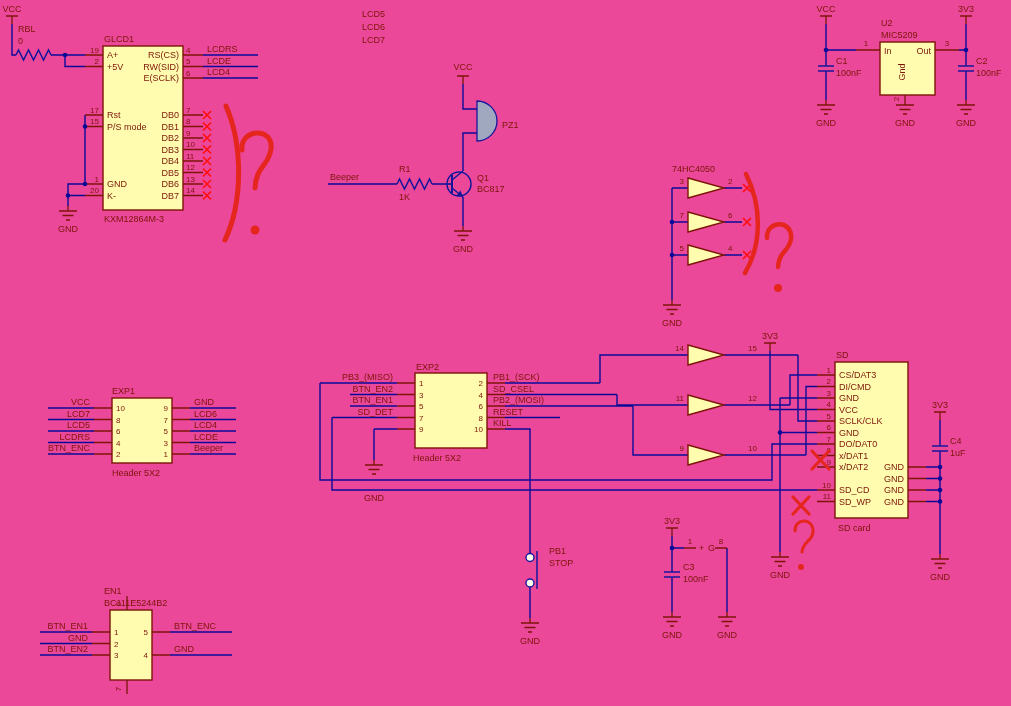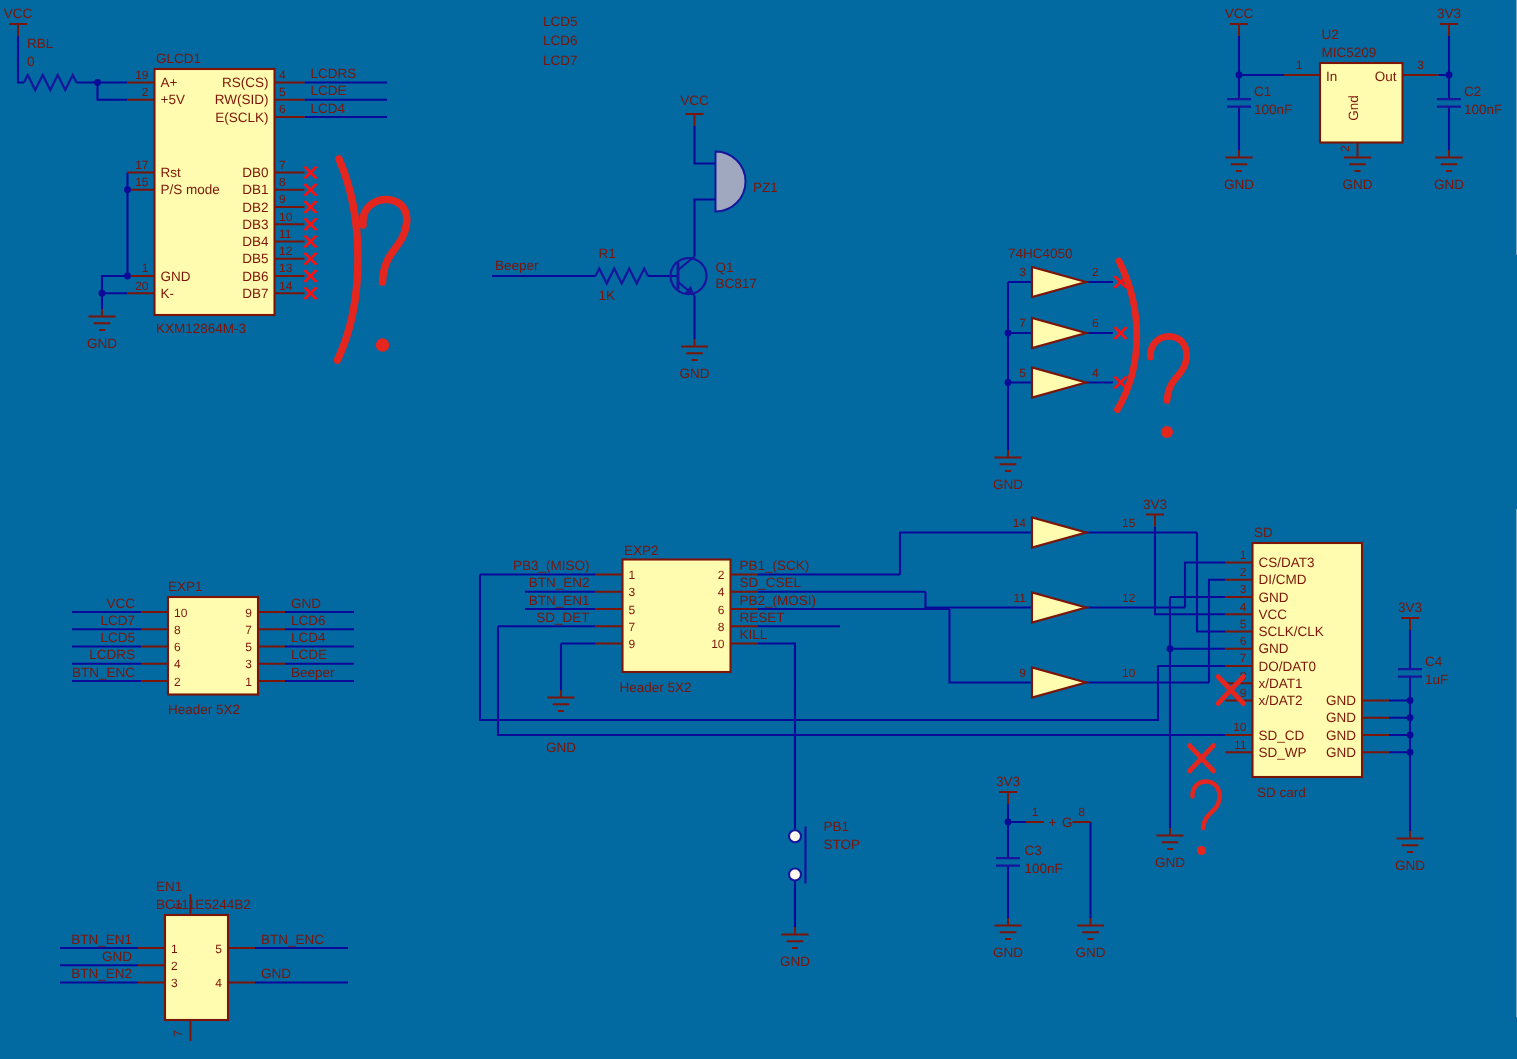--- a/index.html
+++ b/index.html
@@ -1,16 +1,16 @@
 <!DOCTYPE html>
 <html><head>
 <meta charset="utf-8">
 <style>
   html,body{margin:0;padding:0;background:#ddd;}
-  .sheet{position:relative;width:1011px;height:706px;background:#0369a1;overflow:hidden;}
+  .sheet{position:relative;width:1011px;height:706px;background:#ec4899;overflow:hidden;}
   svg{position:absolute;left:0;top:0;}
   text{font-family:"Liberation Sans",sans-serif;font-size:9px;fill:#7C1508;}
   .n{font-size:8px;}
   .tm{text-anchor:middle;}
   .te{text-anchor:end;}
   .w{stroke:#0A0A99;stroke-width:1.4;fill:none;}
   .p{stroke:#7C1508;stroke-width:1.3;fill:none;}
   .sym{stroke:#16169C;stroke-width:1.5;fill:none;}
   .box{fill:#FFFCB0;stroke:#7C1508;stroke-width:1.4;}
   .buf{fill:#FFFCB0;stroke:#7C1508;stroke-width:1.4;}

